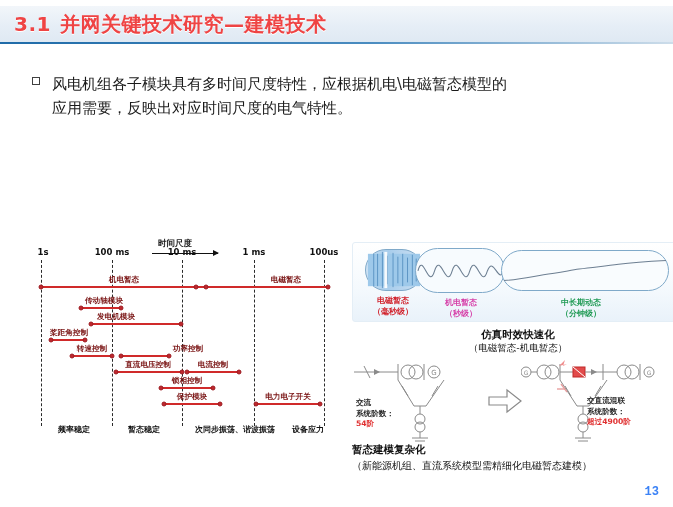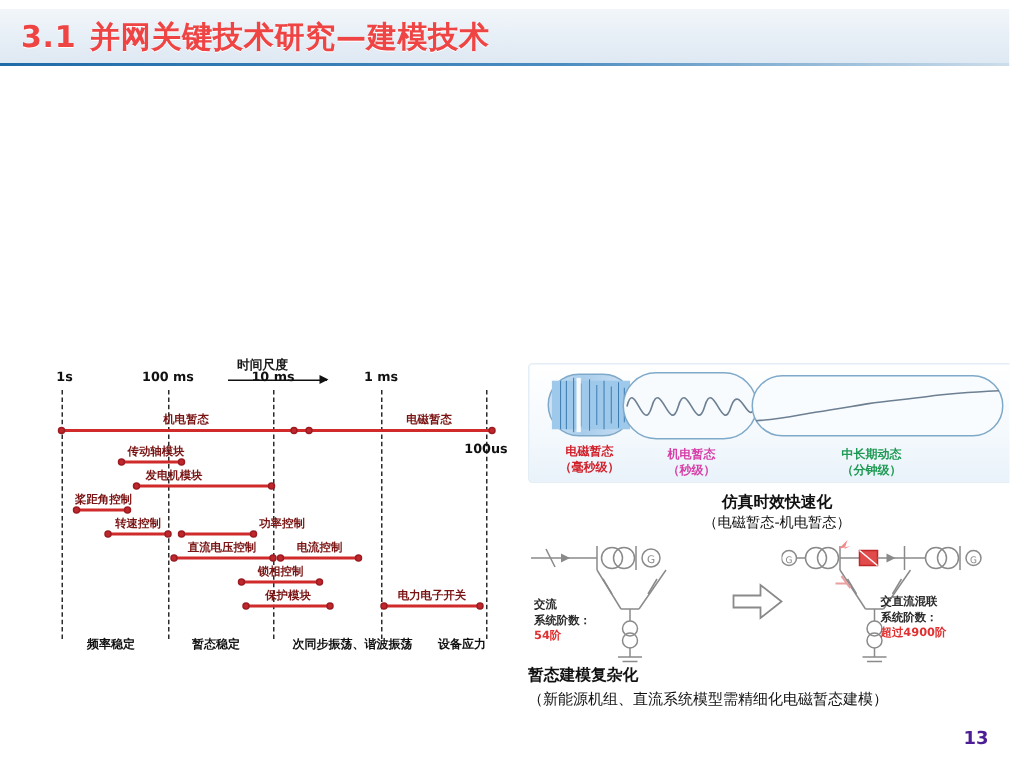--- a/index.html
+++ b/index.html
@@ -111,56 +111,61 @@
   
   .btm-cap{
     position:absolute;left:336px;top:205px;width:0;
     text-align:center;white-space:nowrap;transform:translateX(-50%);
   }
   .btm-cap .t1{font-size:10.5px;font-weight:bold;color:#111;}
   .btm-cap .t2{font-size:10px;color:#111;margin-top:2px;}
   
   .pageno{
     position:absolute;right:14px;bottom:8px;
-    font-size:12px;font-weight:bold;color:#4c1d95;
+    font-size:12px;font-weight:bold;color:#3b82f6;font-family:Liberation Mono, monospace;
   }
 </style>
 </head>
 <body>
 
 <div class="header"></div>
 <div class="header-rule"></div>
 <div class="header-title">
   <span class="num">3.1</span><span>并网关键技术研究—建模技术</span>
 </div>
 
 <div class="bullets">
 
 
+  <div class="bullet">
+    <span class="bullet-marker"></span>
+    <div class="b-line">风电机组各子模块具有多时间尺度特性，应根据机电\电磁暂态模型的</div>
+    <div class="b-line">应用需要，反映出对应时间尺度的电气特性。</div>
+  </div>
 
 </div>
 
 <div class="figure">
 
   <div class="ts">
 
     <div class="ts-arrow-label" style="left:134px;top:0px;">时间尺度</div>
     <div class="ts-arrow" style="left:128px;top:15px;width:66px;"></div>
 
     <div class="ts-tick" style="left:17px;"></div>
     <div class="ts-tick" style="left:88px;"></div>
     <div class="ts-tick" style="left:158px;"></div>
     <div class="ts-tick" style="left:230px;"></div>
     <div class="ts-tick" style="left:300px;"></div>
 
     <div class="ts-ticklabel" style="left:19px;">1s</div>
     <div class="ts-ticklabel" style="left:88px;">100 ms</div>
     <div class="ts-ticklabel" style="left:158px;">10 ms</div>
     <div class="ts-ticklabel" style="left:230px;">1 ms</div>
-    <div class="ts-ticklabel" style="left:300px;margin-top:48px;">100us</div>
+    <div class="ts-ticklabel" style="left:300px;">100us</div>
 
     <div class="ts-bar" style="left:17px;top:48px;width:287px;"></div>
     <div class="ts-dot" style="left:17px;top:49px;"></div>
     <div class="ts-dot" style="left:172px;top:49px;"></div>
     <div class="ts-dot" style="left:182px;top:49px;"></div>
     <div class="ts-dot" style="left:304px;top:49px;"></div>
     <div class="ts-lbl" style="left:100px;top:37px;">机电暂态</div>
     <div class="ts-lbl" style="left:262px;top:37px;">电磁暂态</div>
 
     <div class="ts-bar" style="left:57px;top:69px;width:40px;"></div>

